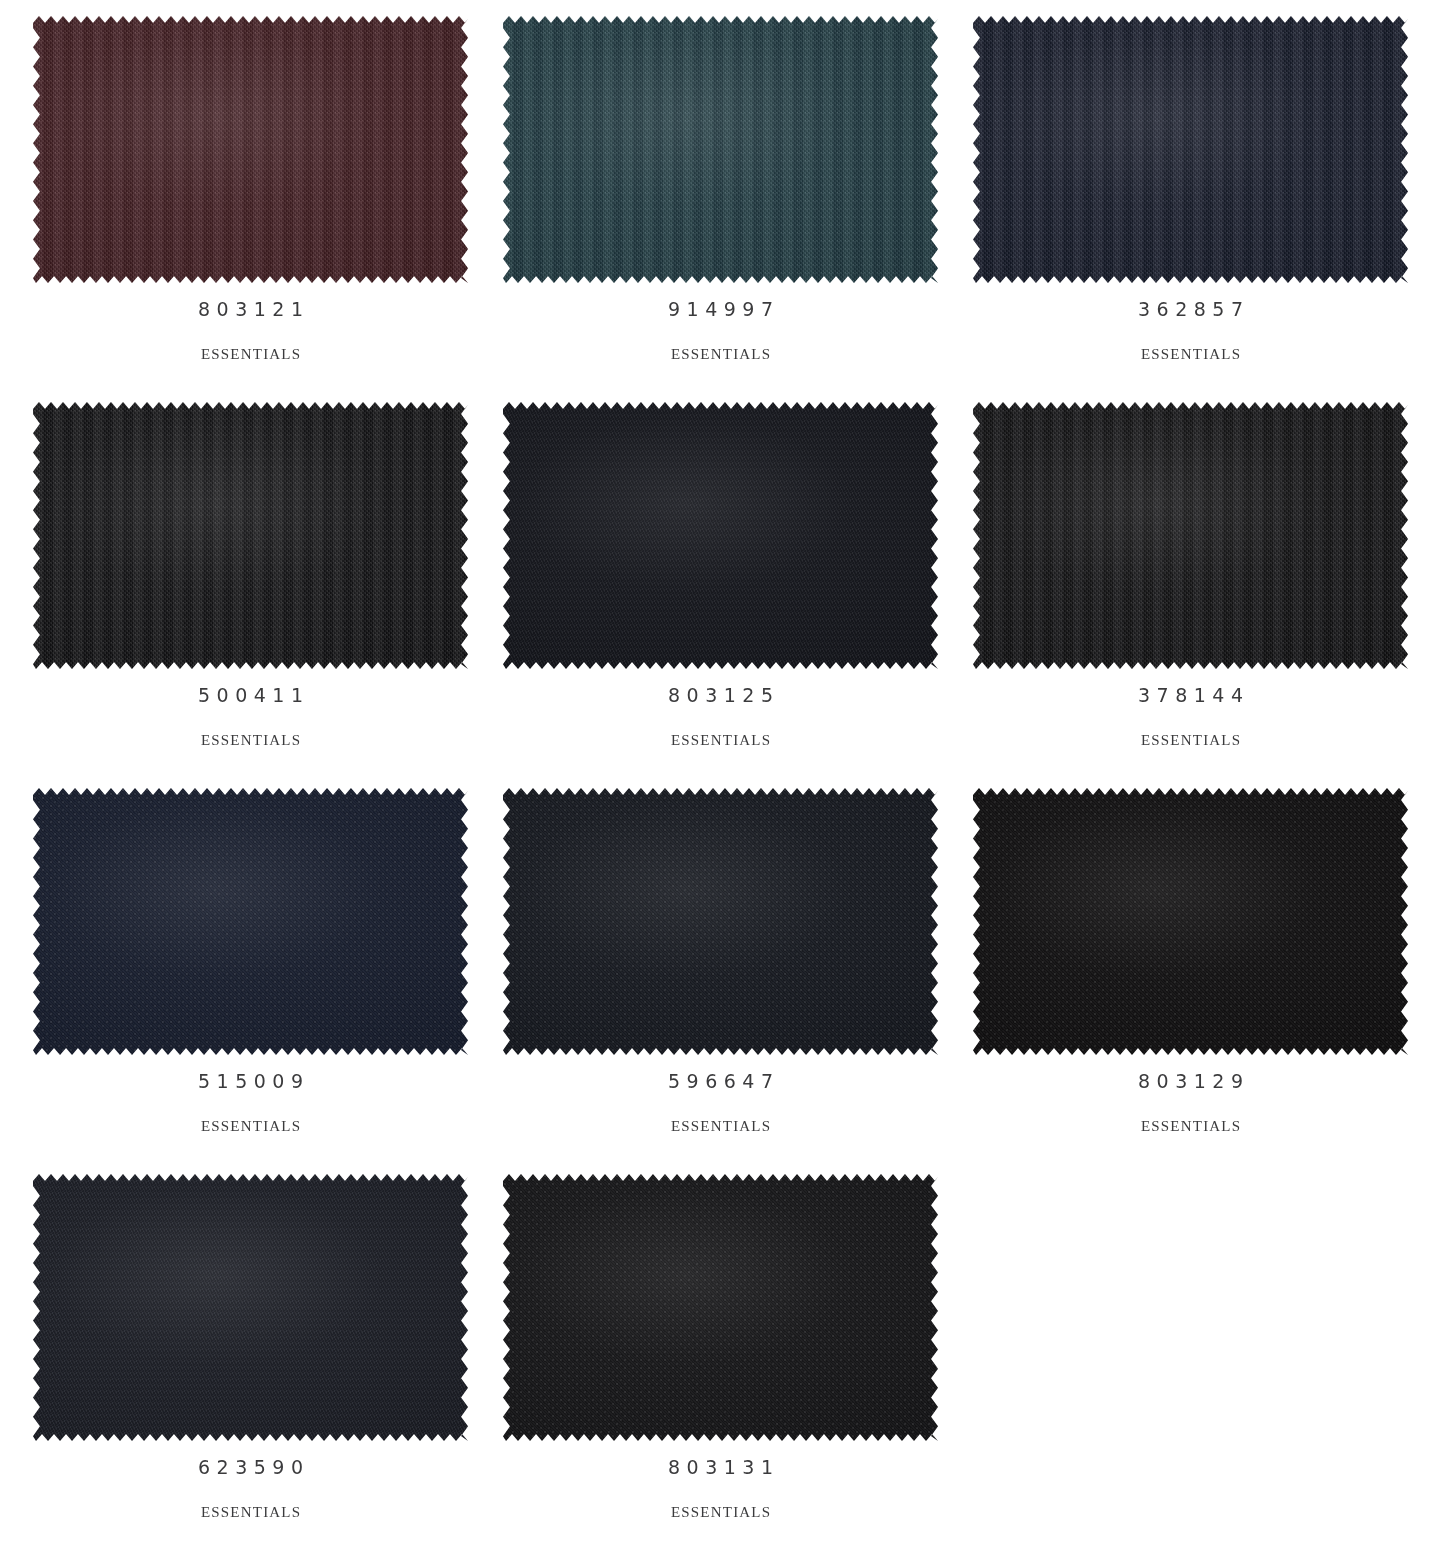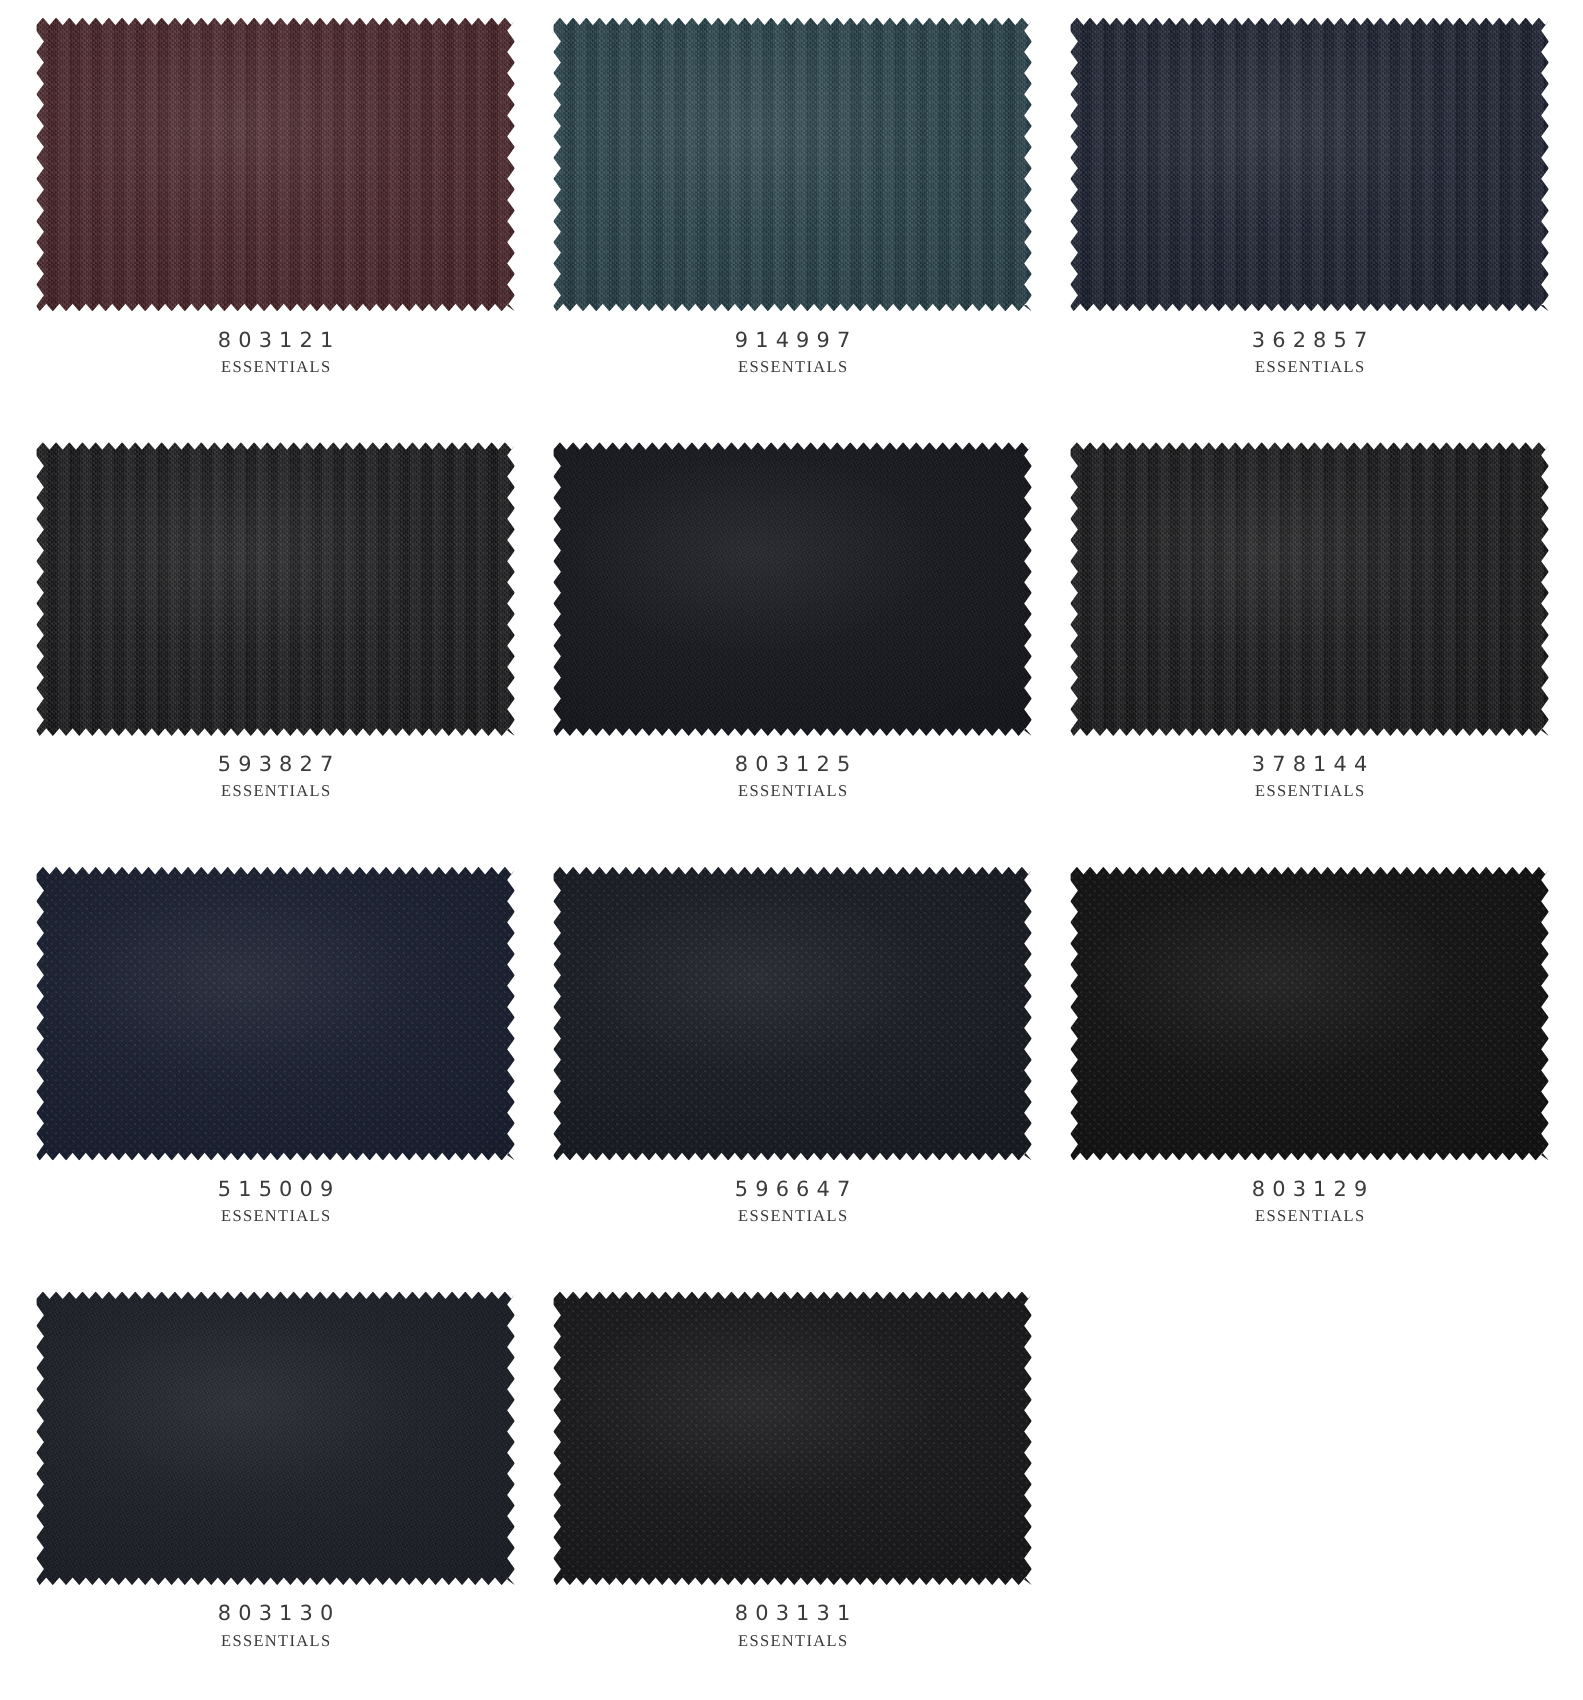--- a/index.html
+++ b/index.html
@@ -249,21 +249,21 @@
     color: #3b3b3d;
     font-weight: 400;
     line-height: 1;
   }
   .collection {
     font-family: "Liberation Serif", serif;
     font-size: 15px;
     letter-spacing: 1.2px;
     text-indent: 1.2px;
     color: #3b3b3d;
-    margin-top: 8px;
+    margin-top: 28px;
     line-height: 1;
     font-variant: small-caps;
     text-transform: uppercase;
   }
 </style>
 </head>
 <body>
 
 <div class="sheet">
   <div class="swatch-grid">
@@ -304,21 +304,21 @@
         </div>
       </div>
       <div class="swatch-cell">
         <div class="chip-wrap">
           <div class="chip" style="background-color: rgb(19, 19, 21);">
             <div class="weave weave-herringbone"></div>
             <div class="sheen"></div>
           </div>
         </div>
         <div class="caption">
-          <div class="code">593827</div>
+          <div class="code">500411</div>
           <div class="collection">ESSENTIALS</div>
         </div>
       </div>
       <div class="swatch-cell">
         <div class="chip-wrap">
           <div class="chip" style="background-color: rgb(21, 23, 29);">
             <div class="weave weave-twill"></div>
             <div class="sheen"></div>
           </div>
         </div>
@@ -376,21 +376,21 @@
         </div>
       </div>
       <div class="swatch-cell">
         <div class="chip-wrap">
           <div class="chip" style="background-color: rgb(28, 31, 39);">
             <div class="weave weave-twill"></div>
             <div class="sheen"></div>
           </div>
         </div>
         <div class="caption">
-          <div class="code">803130</div>
+          <div class="code">623590</div>
           <div class="collection">ESSENTIALS</div>
         </div>
       </div>
       <div class="swatch-cell">
         <div class="chip-wrap">
           <div class="chip" style="background-color: rgb(21, 21, 23);">
             <div class="weave weave-birdseye"></div>
             <div class="sheen"></div>
           </div>
         </div>

